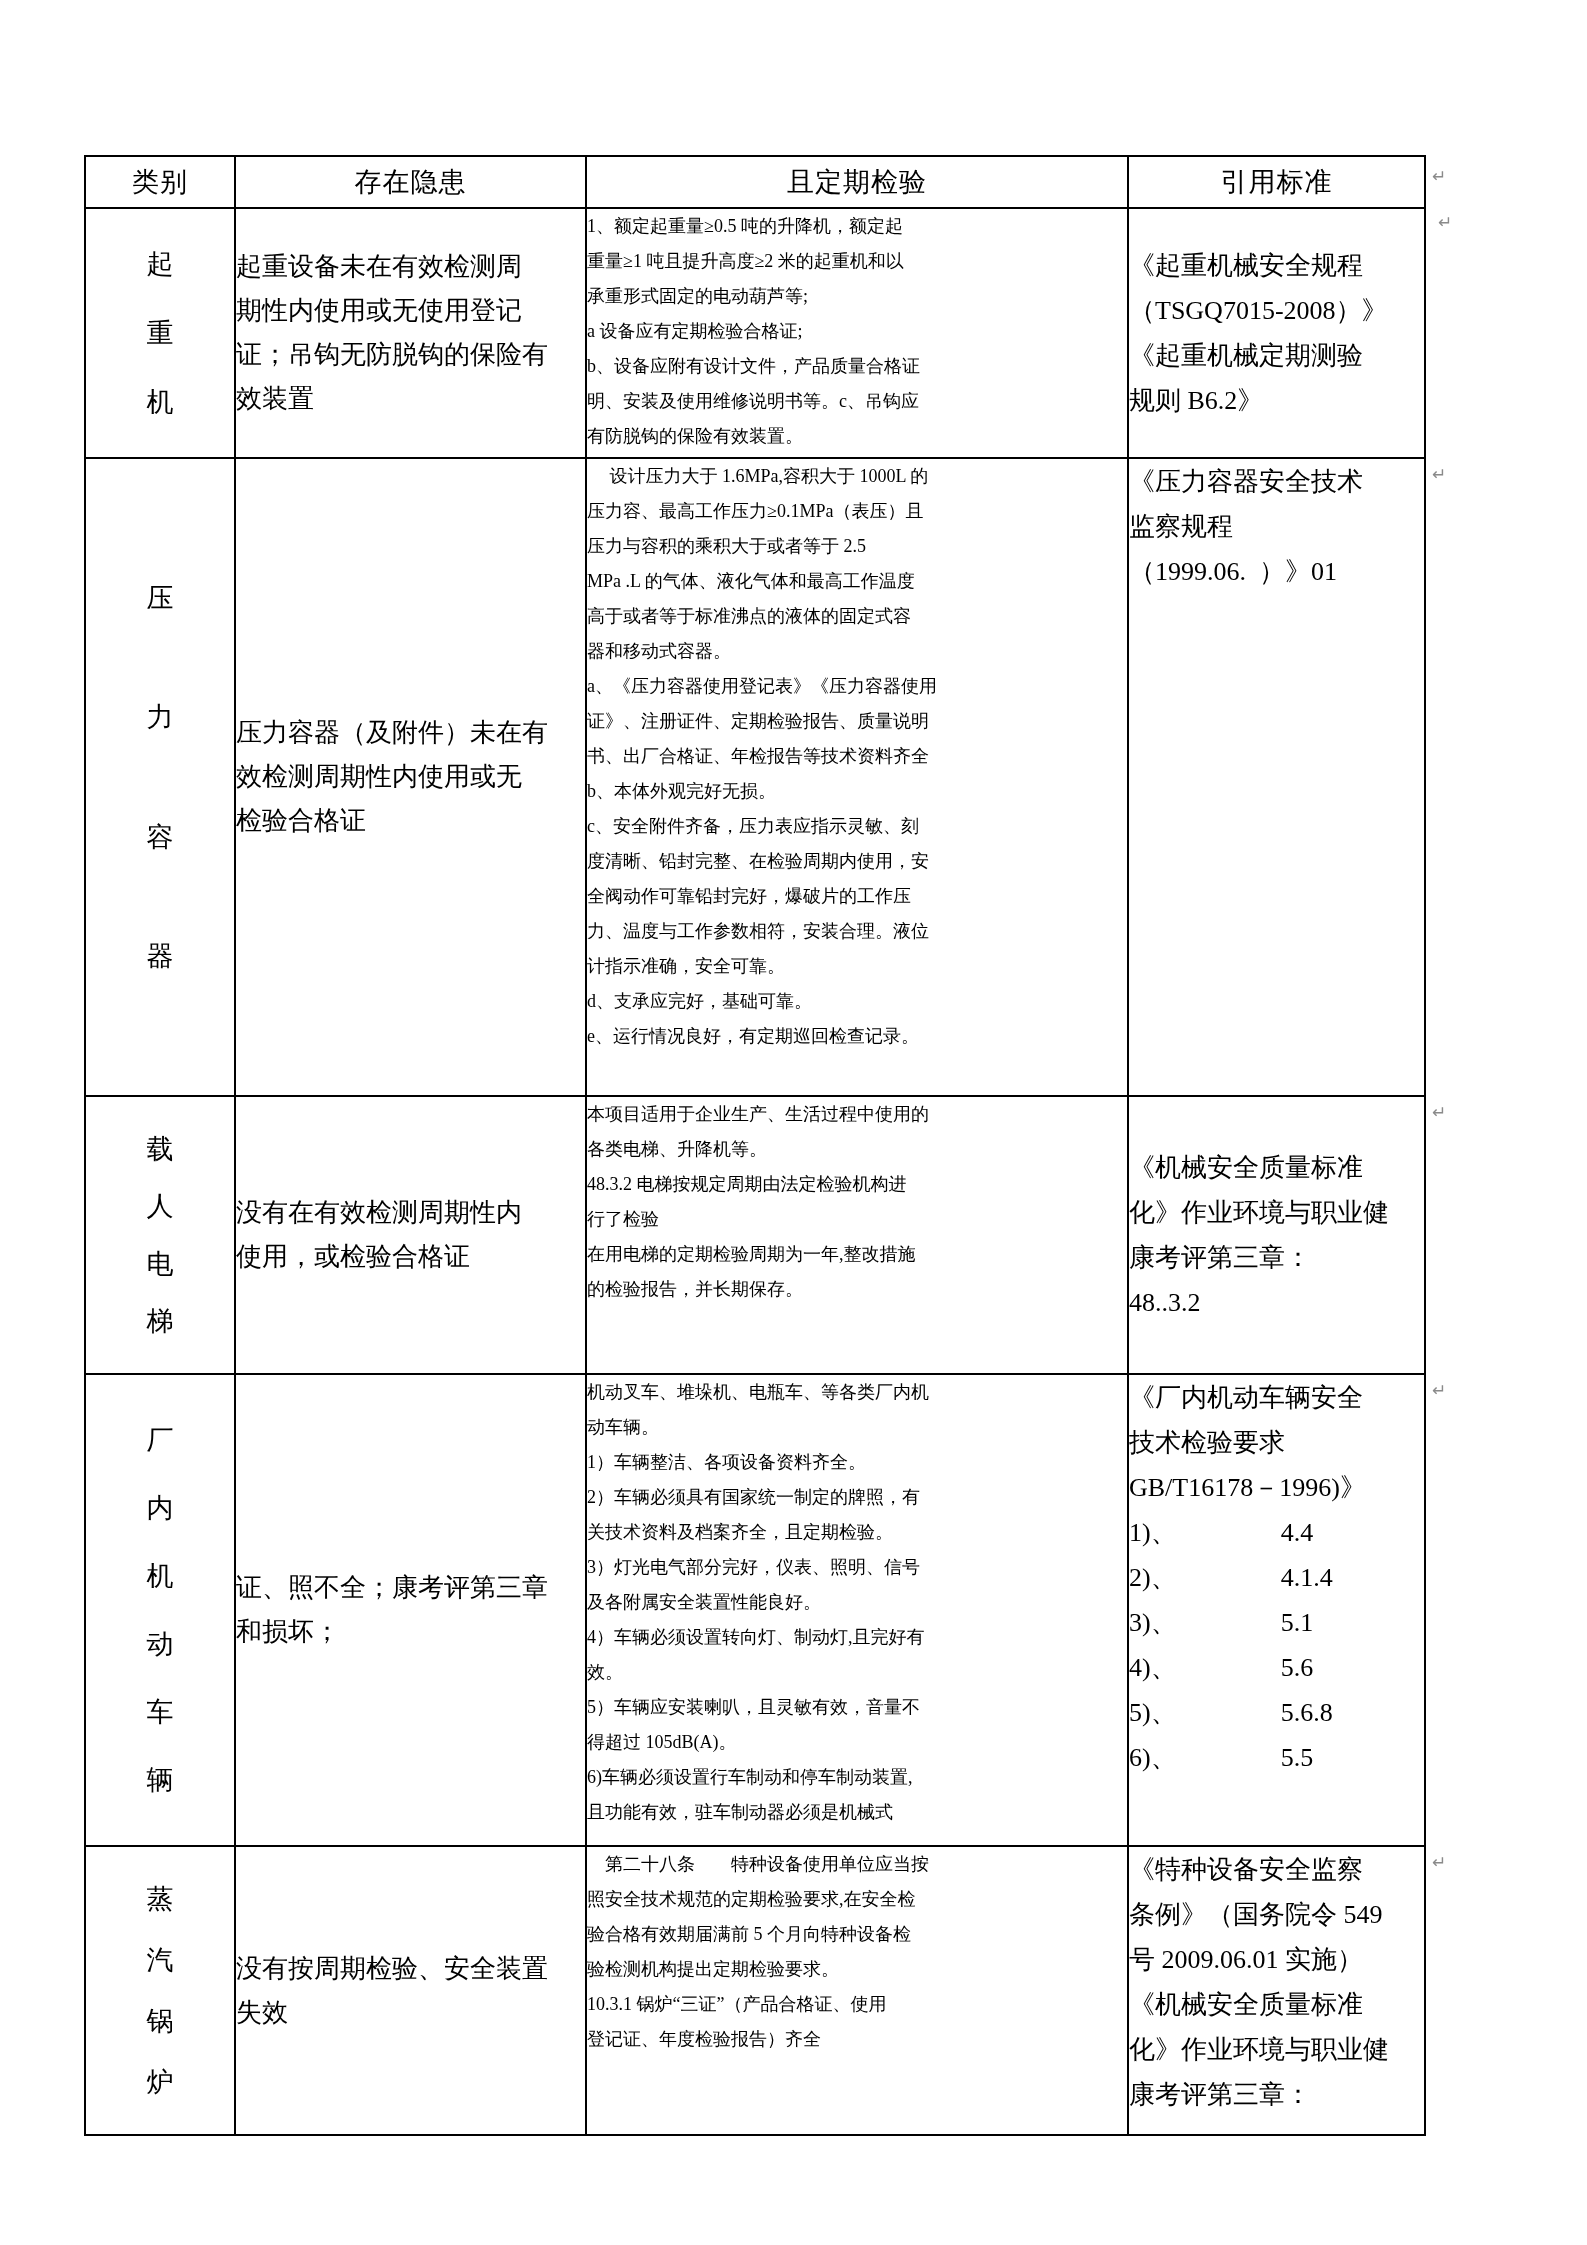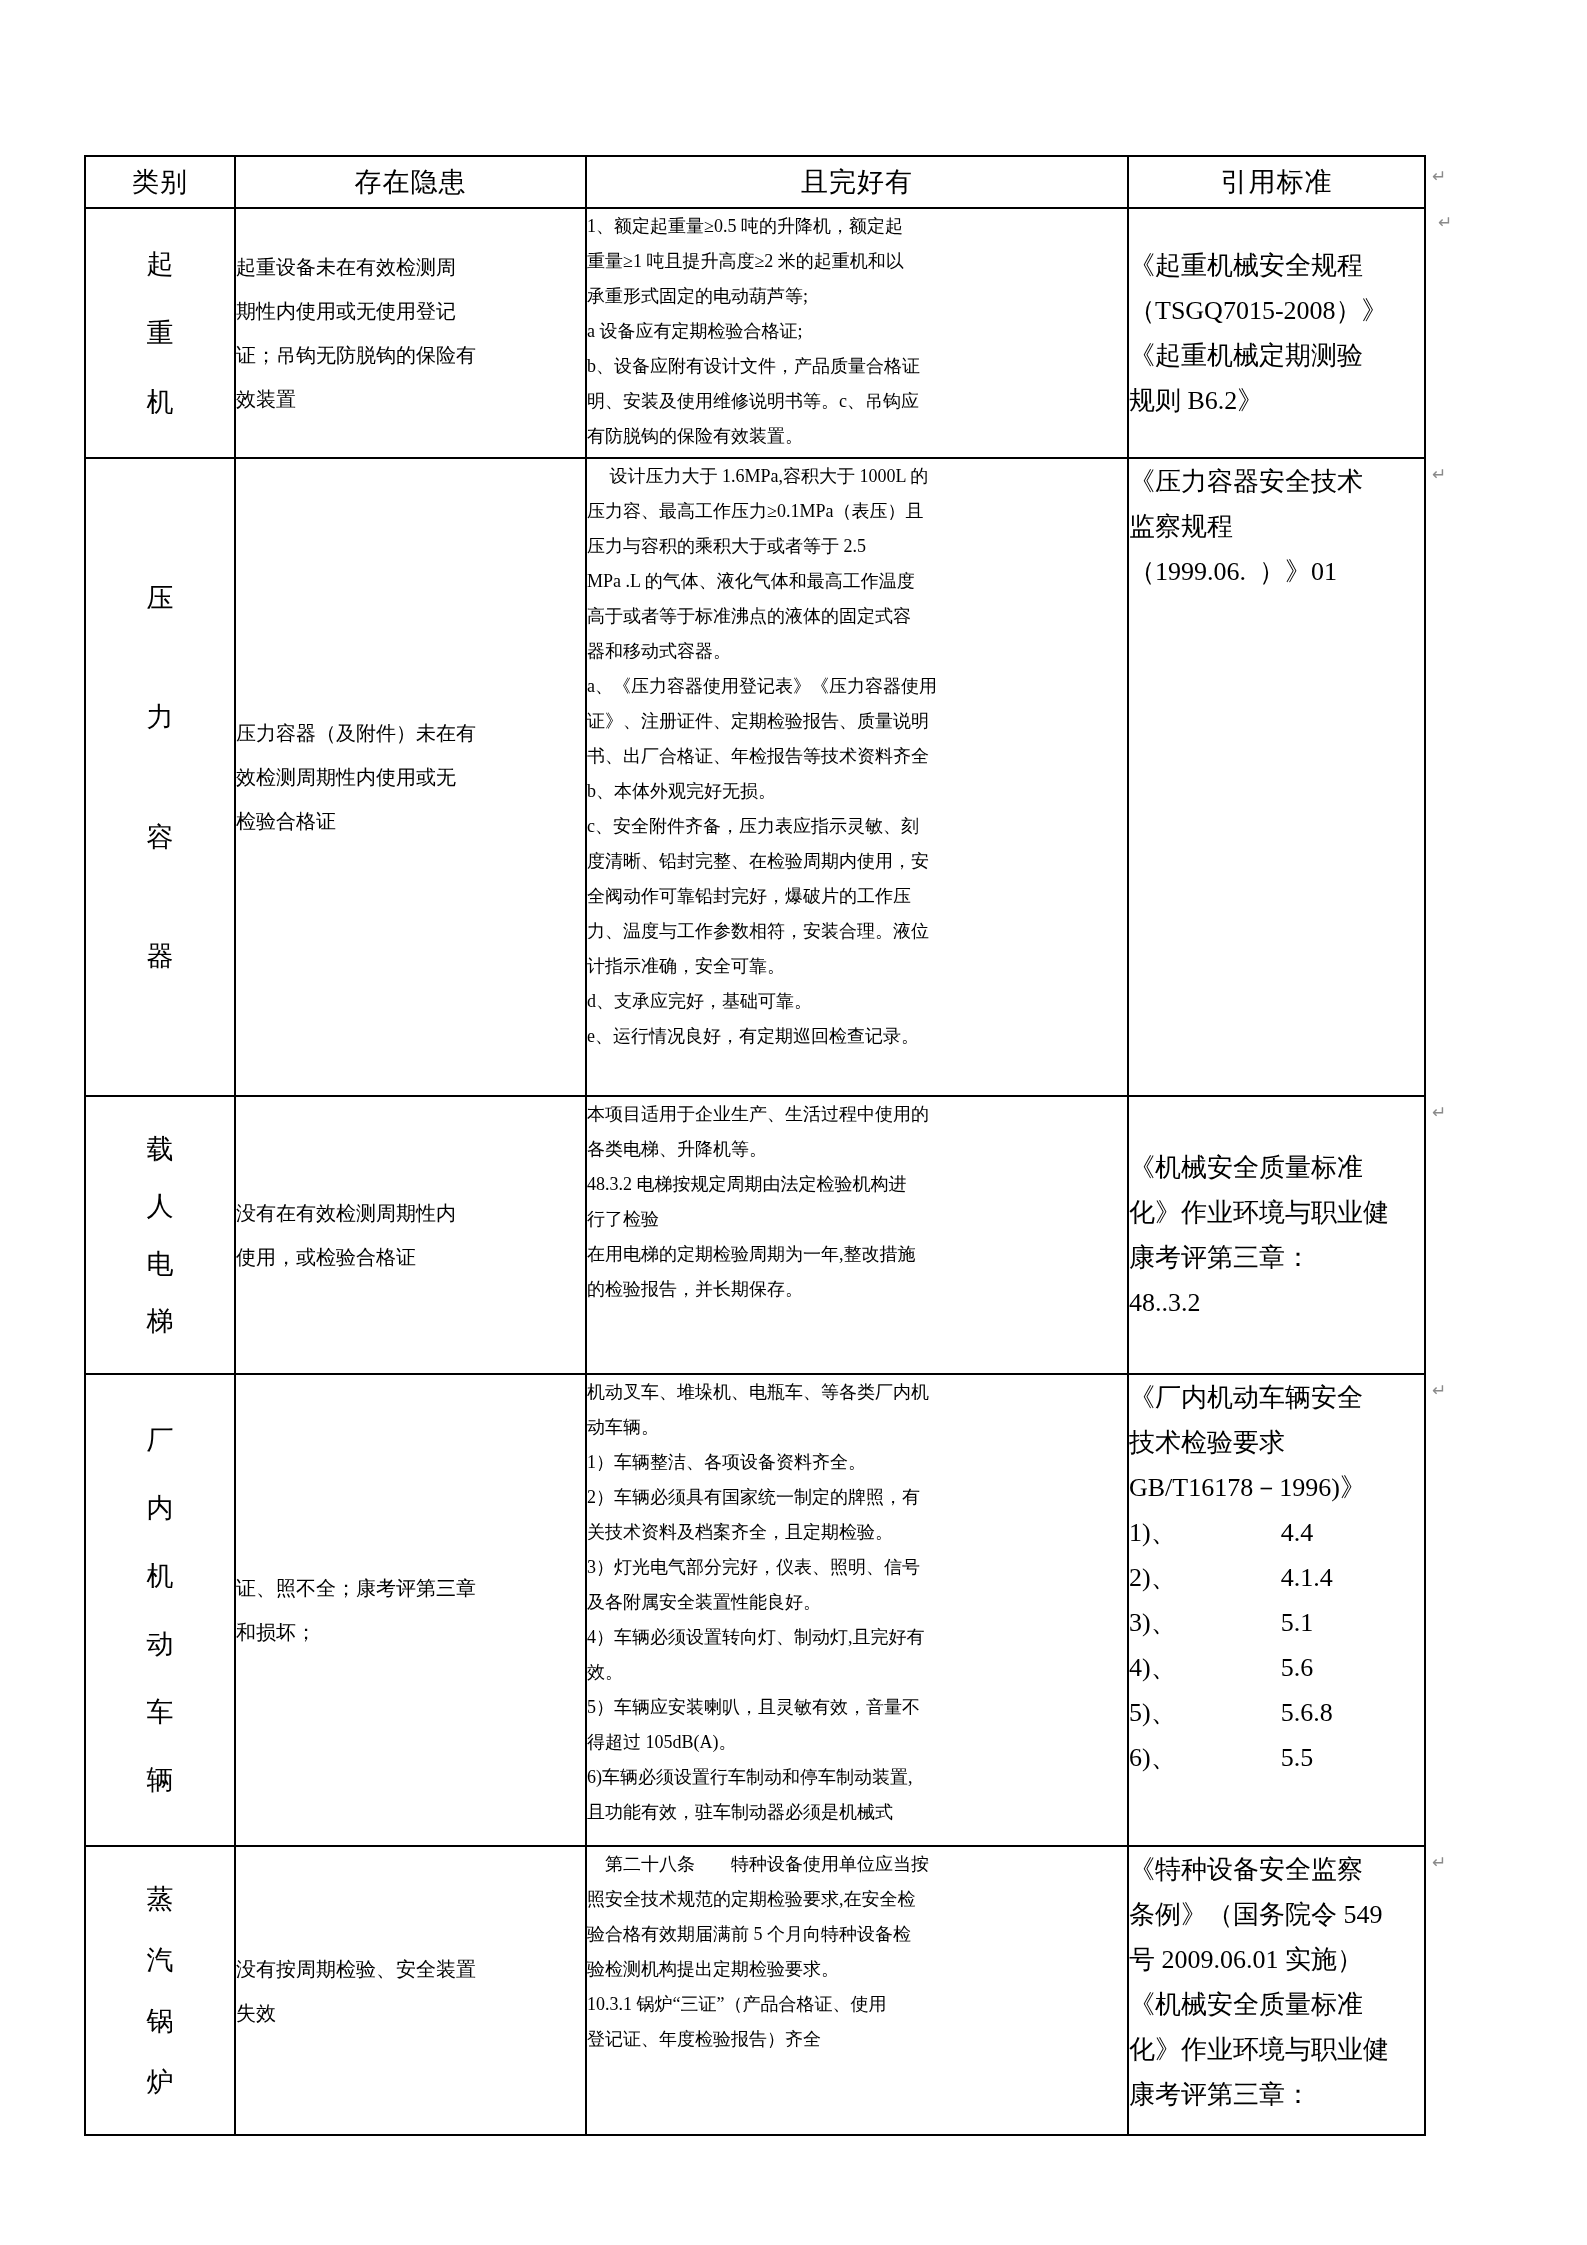--- a/index.html
+++ b/index.html
@@ -33,21 +33,21 @@
   }
   td.cat{vertical-align:middle;}
   .cat-stack{
     display:flex;flex-direction:column;
     justify-content:space-evenly;align-items:center;
     font-size:27px;
     width:100%;
   }
   td.hazard{
     vertical-align:middle;
-    font-size:20px;line-height:44px;
+    font-size:26px;line-height:44px;
     padding:4px 8px 4px 12px;
     white-space:pre-wrap;
   }
   td.measures{
     vertical-align:top;
     font-size:18px;line-height:35px;
     padding:3px 8px 3px 10px;
     white-space:pre-wrap;
   }
   td.std{
@@ -78,21 +78,21 @@
     <colgroup>
       <col style="width:150px">
       <col style="width:351px">
       <col style="width:542px">
       <col style="width:297px">
     </colgroup>
     <tbody>
       <tr>
         <th class="hdr">类别</th>
         <th class="hdr">存在隐患</th>
-        <th class="hdr">且完好有</th>
+        <th class="hdr">且定期检验</th>
         <th class="hdr">引用标准</th>
       </tr>
 
       <tr style="height:250px;">
         <td class="cat">
           <div class="cat-stack" style="height:240px;">
               <span>起</span>
               <span>重</span>
               <span>机</span>
             </div>

